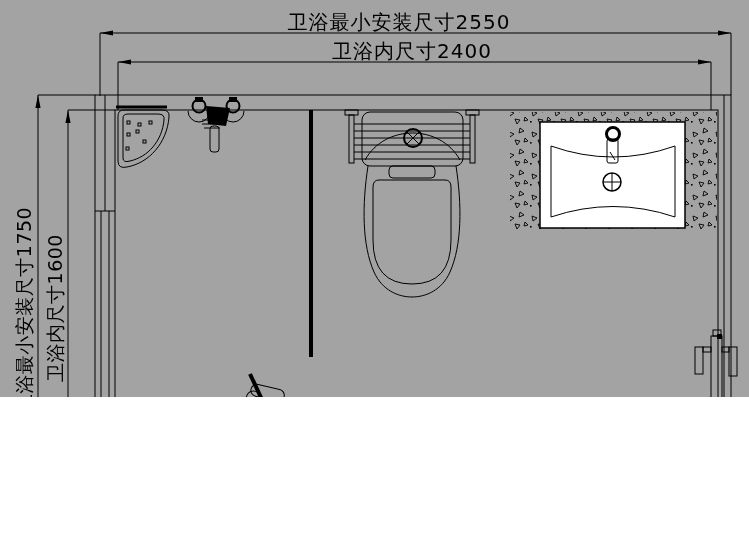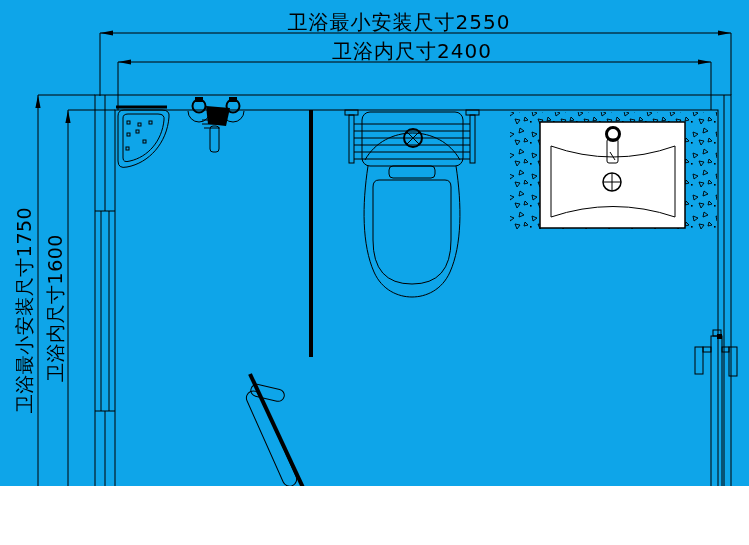--- a/index.html
+++ b/index.html
@@ -1,16 +1,16 @@
 <!DOCTYPE html>
 <html><head>
 <meta charset="utf-8">
 <style>
   html,body{margin:0;padding:0;background:#ffffff;}
-  .canvas{position:relative;width:749px;height:486px;background:#0ea5e9;overflow:hidden;}
+  .canvas{position:relative;width:749px;height:397px;background:#a3a3a3;overflow:hidden;}
   svg{display:block;}
   svg *{stroke:#000000;fill:none;stroke-width:1;}
   .f{fill:#000000;stroke:none;}
   .white{fill:#ffffff;stroke:#000000;}
   .hatch{fill:url(#speckle);stroke:none;}
   .sp{fill:none;stroke:#000000;stroke-width:0.9;}
   .t4{stroke-width:4;}
   .t3{stroke-width:3;}
   .t2{stroke-width:2;}
   .t15{stroke-width:1.5;}

